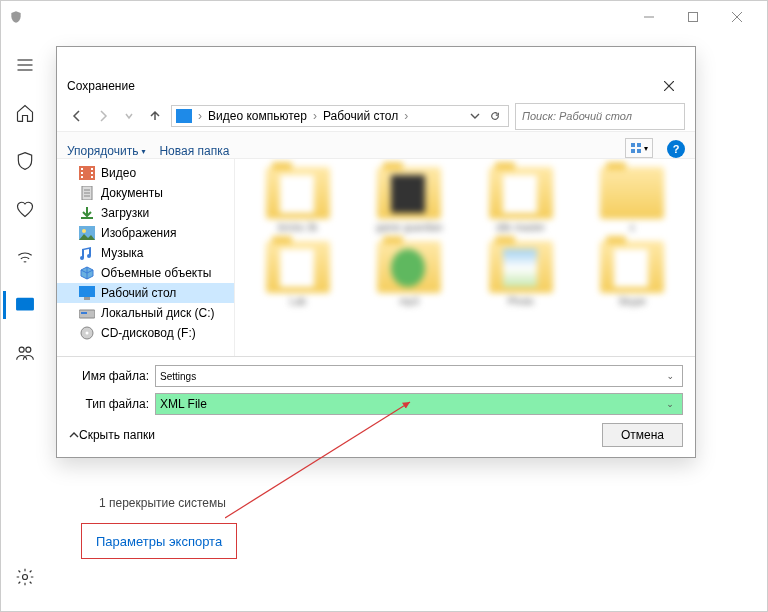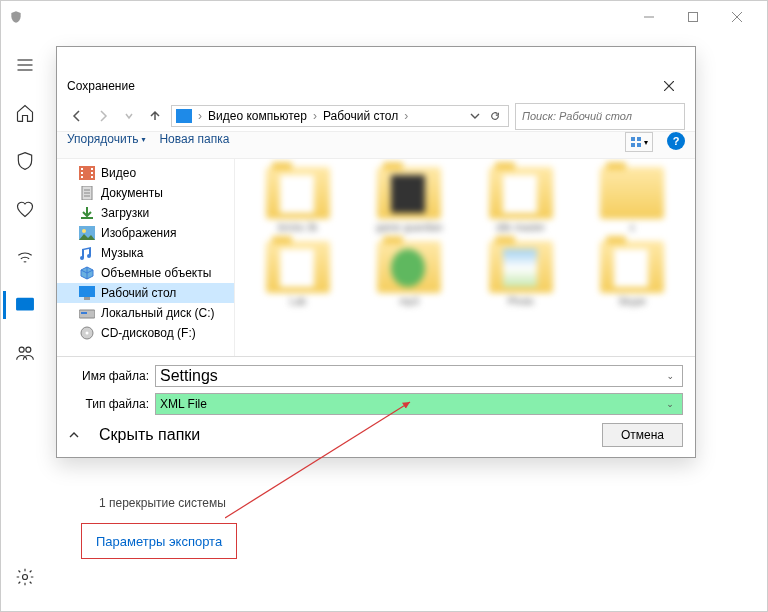--- a/index.html
+++ b/index.html
@@ -41,21 +41,21 @@
 .breadcrumb-bar { flex: 1; height: 22px; border: 1px solid #ccc; display: flex; align-items: center; padding: 0 4px; gap: 2px; }
 .bc-pc-icon { width: 16px; height: 14px; background: #1e8ae8; margin-right: 2px; }
 .bc-sep { color: #888; padding: 0 2px; }
 .bc-item { padding: 0 2px; }
 .bc-spacer { flex: 1; }
 .bc-drop, .bc-refresh { width: 18px; height: 18px; display: flex; align-items: center; justify-content: center; }
 .bc-drop svg, .bc-refresh svg { width: 10px; height: 10px; stroke: #555; fill: none; stroke-width: 1.4; }
 .search-box { width: 170px; height: 27px; border: 1px solid #ccc; padding: 0 6px; display: flex; align-items: center; }
 .search-box input { border: none; outline: none; width: 100%; font-size: 11px; font-style: italic; color: #888; }
 
-.dlg-toolbar { height: 28px; display: flex; align-items: flex-start; padding: 0 10px; gap: 14px; font-size: 12px; background: #fbfbfb; border-top: 1px solid #eee; border-bottom: 1px solid #eee; }
+.dlg-toolbar { height: 28px; display: flex; align-items: flex-end; padding: 0 10px; gap: 14px; font-size: 12px; background: #fbfbfb; border-top: 1px solid #eee; border-bottom: 1px solid #eee; }
 .tb-item { color: #1a4f8b; display: flex; align-items: center; gap: 3px; }
 .tb-spacer { flex: 1; }
 .tb-view { width: 28px; height: 20px; display: flex; align-items: center; justify-content: center; border: 1px solid #ccc; }
 .tb-view svg { width: 12px; height: 12px; }
 .tb-help { width: 18px; height: 18px; border-radius: 50%; background: #0078d7; color: #fff; display: flex; align-items: center; justify-content: center; font-size: 11px; font-weight: bold; }
 .tb-caret { font-size: 8px; }
 
 .dlg-content { flex: 1; display: flex; overflow: hidden; }
 .tree { width: 178px; border-right: 1px solid #eee; padding: 4px 0; overflow: hidden; }
 .tree-item { height: 20px; display: flex; align-items: center; padding-left: 22px; gap: 6px; font-size: 12px; }
@@ -71,25 +71,25 @@
 .folder-ico.has-inner::after { content:""; position:absolute; left:14px; top:8px; width:34px; height:38px; background:#fff; }
 .folder-ico.dark::after { background:#333; }
 .folder-ico.green::after { background:#5fb85f; border-radius:50%; }
 .folder-ico.photo::after { background:linear-gradient(#9ecff0,#fff 50%,#c5e8b0); }
 .file-label { font-size: 10px; color: #666; }
 
 .dlg-bottom { border-top: 1px solid #ddd; padding: 8px 12px 10px; }
 .field-row { display: flex; align-items: center; margin-bottom: 6px; }
 .field-label { width: 86px; text-align: right; font-size: 12px; padding-right: 6px; }
 .field-input { flex: 1; height: 22px; border: 1px solid #aaa; padding: 0 4px; font-size: 12px; display: flex; align-items: center; }
-.field-input select, .field-input input { border: none; outline: none; width: 100%; font-size: 16px; background: transparent; }
+.field-input select, .field-input input { border: none; outline: none; width: 100%; font-size: 10px; background: transparent; }
 .field-drop { width: 16px; text-align: center; color: #555; font-size: 9px; }
 
 .dlg-actions { display: flex; align-items: center; margin-top: 8px; }
-.hide-folders { font-size: 16px; display: flex; align-items: center; gap: 20px; }
+.hide-folders { font-size: 12px; display: flex; align-items: center; gap: 0; }
 .dlg-actions .spacer { flex: 1; }
 .btn { height: 24px; padding: 0 18px; font-size: 12px; background: #f1f1f1; border: 1px solid #aaa; margin-left: 8px; display: flex; align-items: center; }
 .btn.primary { border: 1.5px solid #0078d7; }
 
 
 .annotation-arrow { position: absolute; left: 225px; top: 398px; pointer-events: none; }
 </style>
 </head>
 <body>
 

